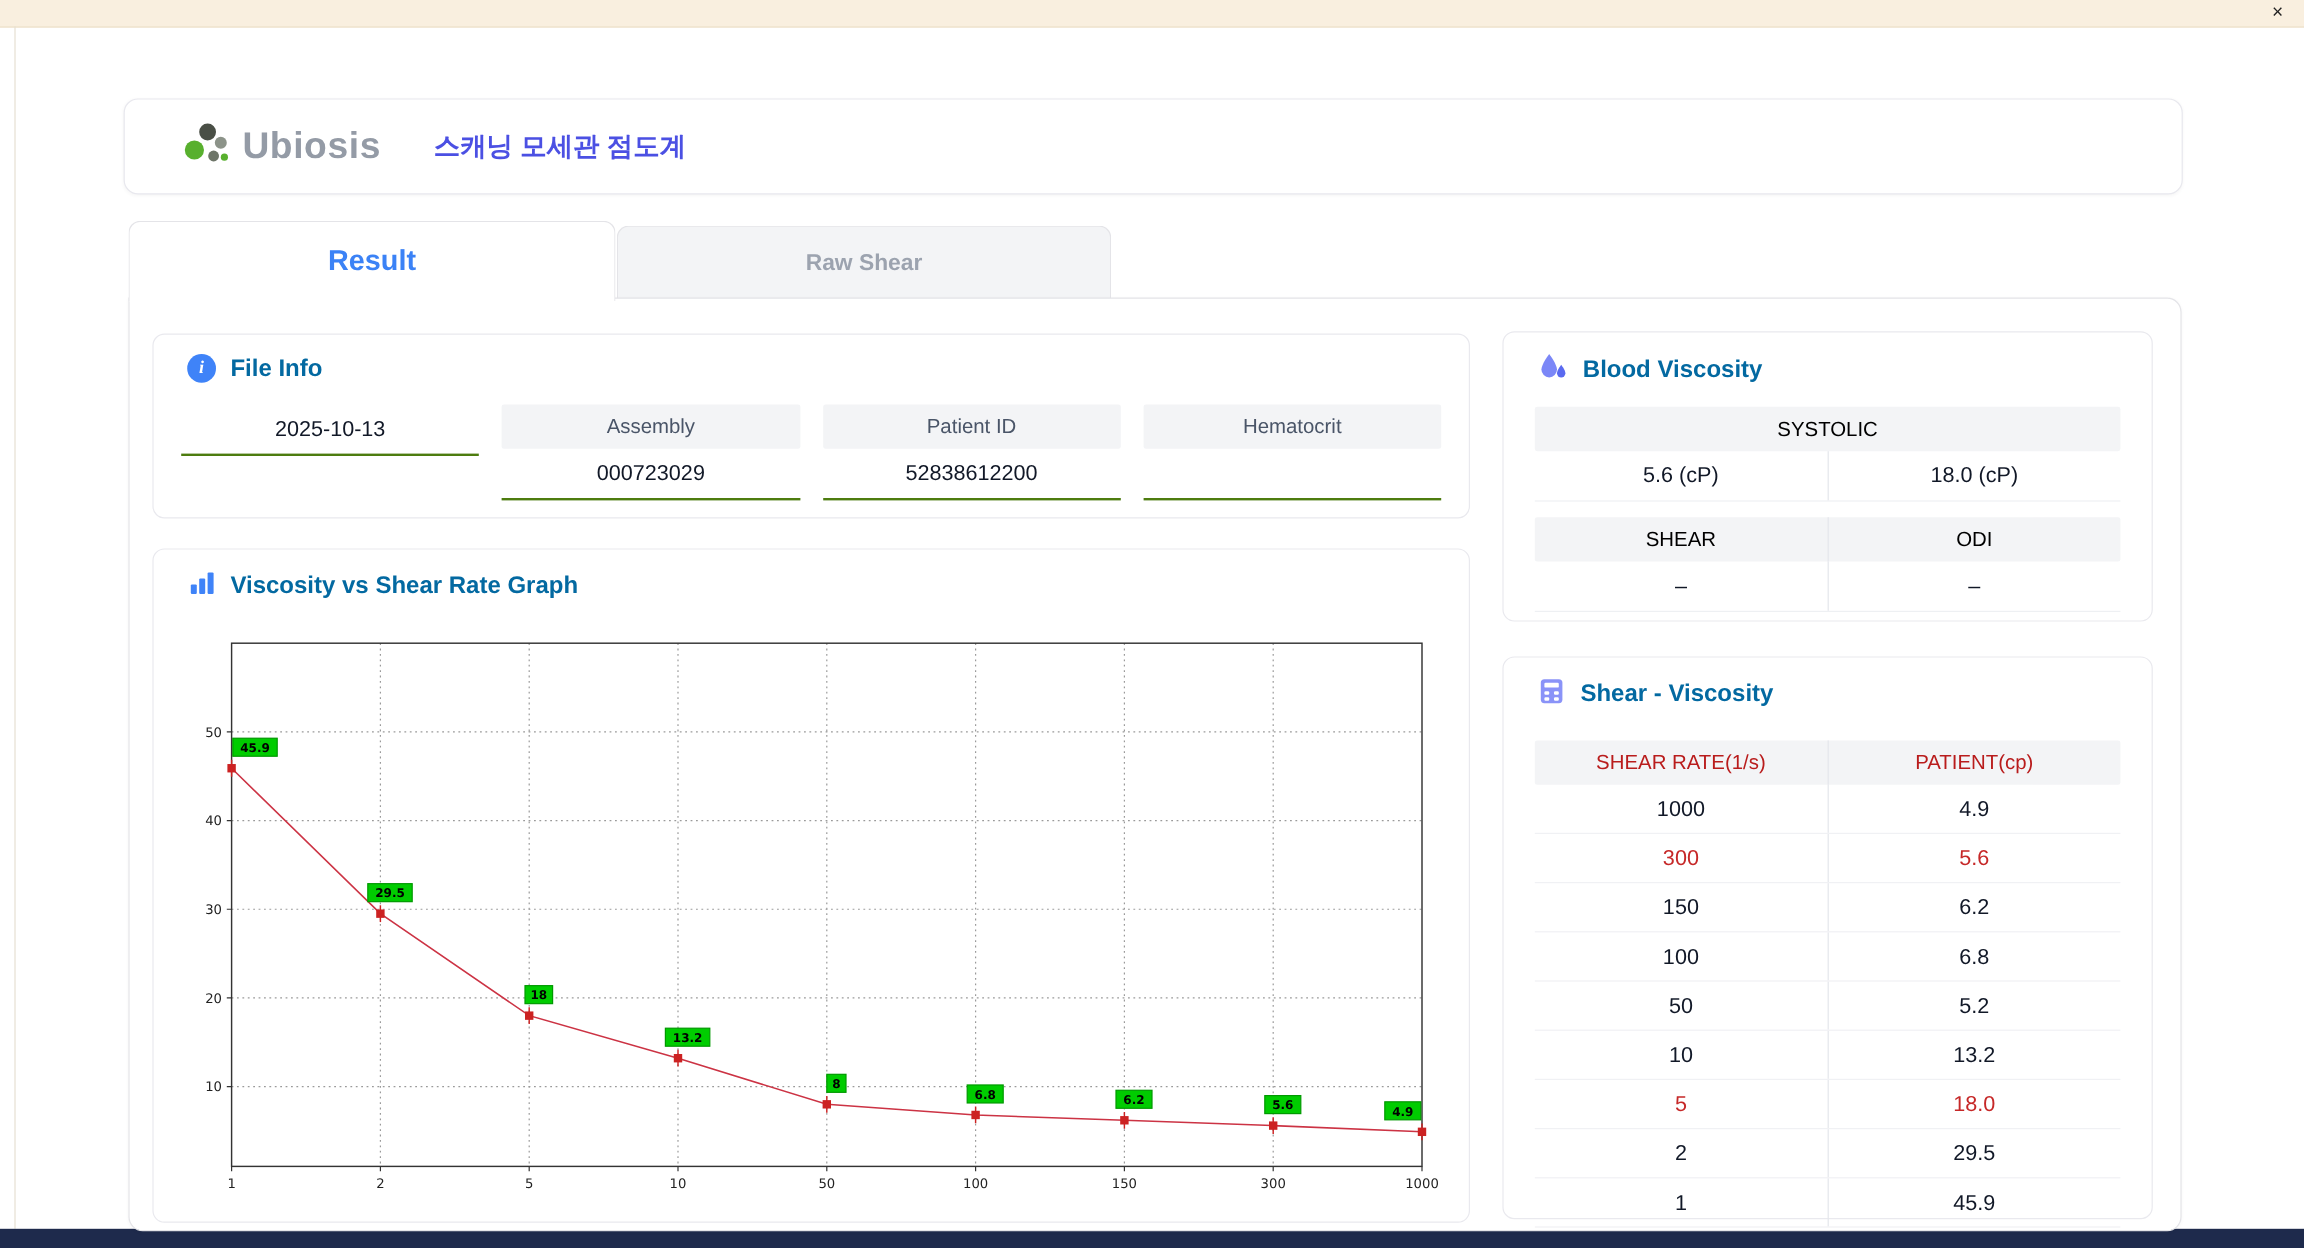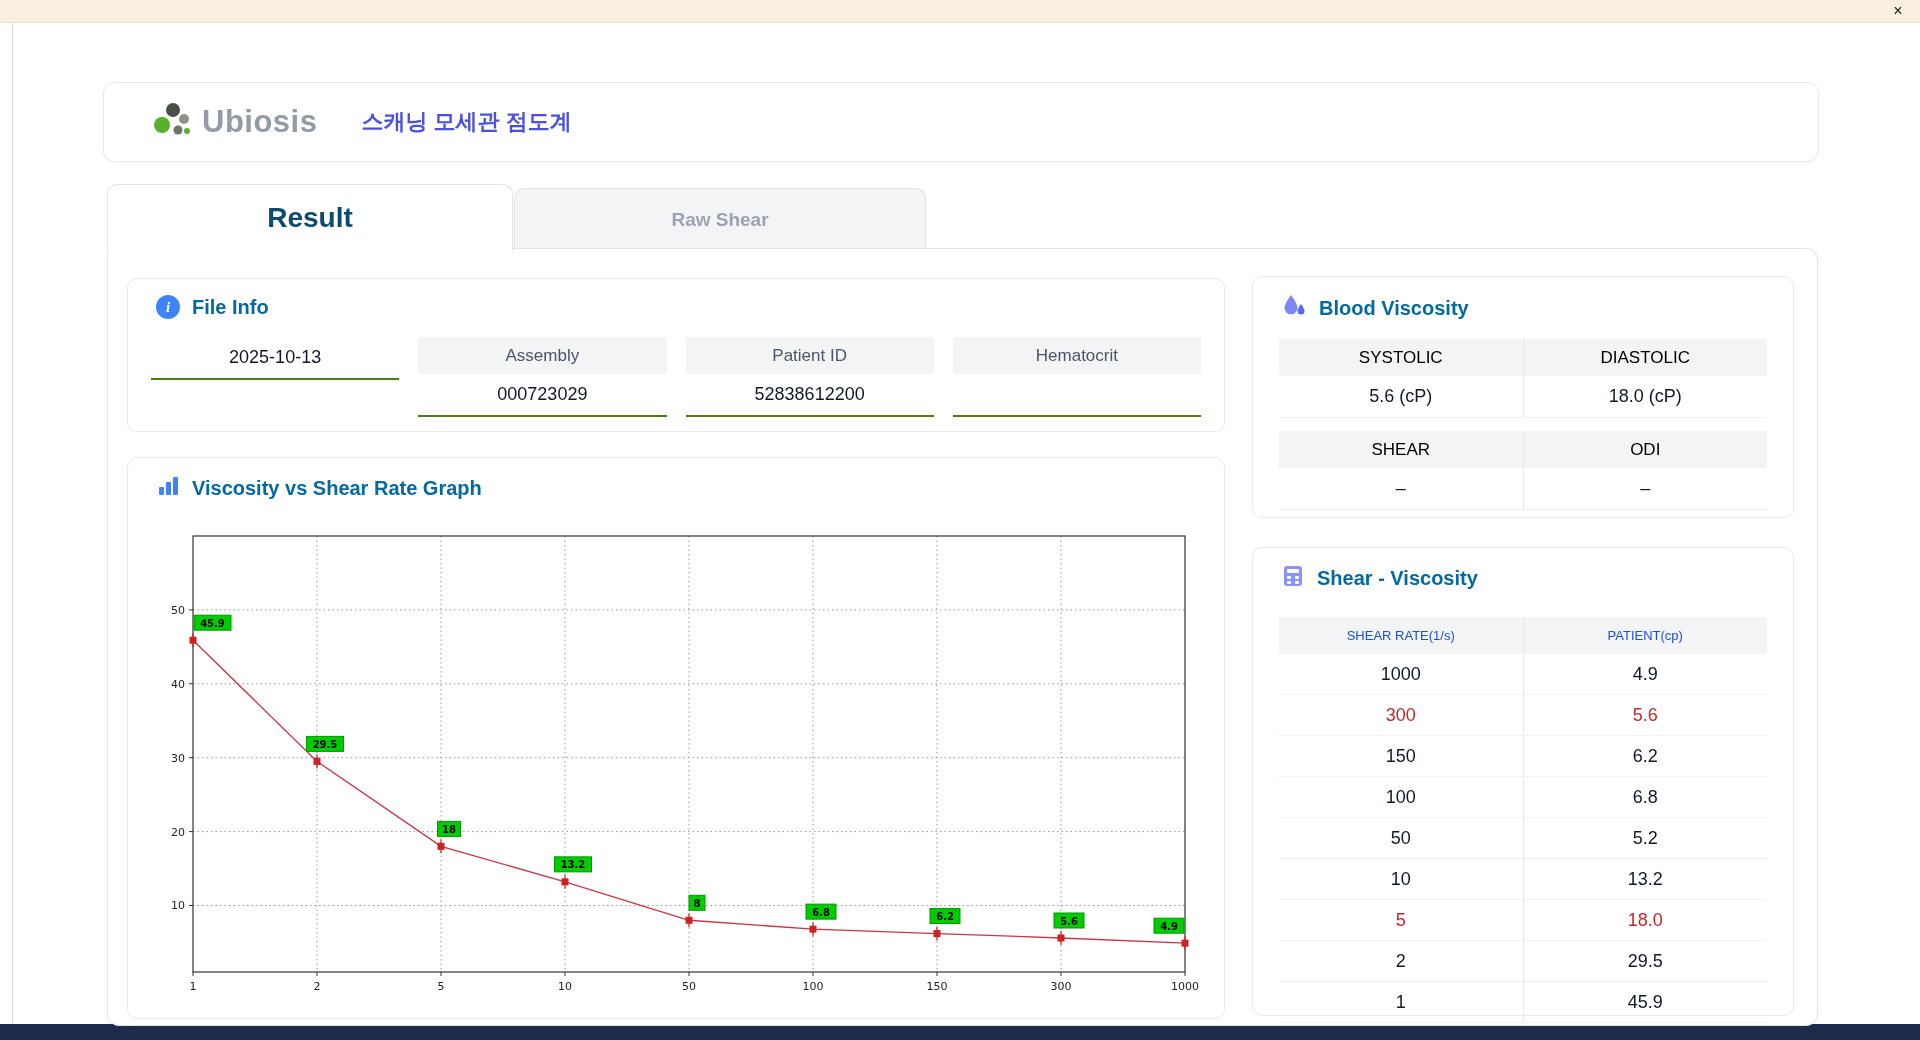--- a/index.html
+++ b/index.html
@@ -17,21 +17,21 @@
   .header-card{position:absolute;left:103px;top:82px;width:1714px;height:78px;background:#fff;
                border:1px solid #e8e8ee;border-radius:12px;box-shadow:0 1px 3px rgba(0,0,0,.04);
                display:flex;align-items:center;}
   .logo{display:flex;align-items:center;margin-left:46px;gap:8px;}
   .logo-text{font-size:31px;font-weight:600;color:#949ba6;letter-spacing:.5px;}
   .app-title{margin-left:44px;font-size:22px;font-weight:700;color:#4b50e3;}
 
   
   .tab{position:absolute;display:flex;align-items:center;justify-content:center;border-radius:10px 10px 0 0;}
   .tab-active{left:107px;top:184px;width:404px;height:66px;background:#fff;border:1px solid #e4e4e8;border-bottom:none;
-              z-index:3;font-size:28px;font-weight:700;color:#0c4a6e;}
+              z-index:3;font-size:24px;font-weight:700;color:#3b82f6;}
   .tab-inactive{left:514px;top:188px;width:410px;height:61px;background:#f3f4f6;border:1px solid #e4e4e8;border-bottom:none;
                 z-index:1;font-size:19px;font-weight:600;color:#9ca3af;}
 
   
   .panel{position:absolute;left:107px;top:248px;width:1709px;height:776px;background:#fff;
          border:1px solid #e4e4e8;border-radius:0 12px 12px 12px;z-index:2;box-shadow:0 1px 3px rgba(0,0,0,.03);}
 
   .card{position:absolute;background:#fff;border:1px solid #e9e9ee;border-radius:10px;z-index:4;}
   #file-info-card{left:127px;top:278px;width:1096px;height:152px;}
   #graph-card{left:127px;top:457px;width:1096px;height:560px;}
@@ -61,21 +61,21 @@
   .bv-vals{display:flex;height:41px;border-bottom:1px solid #eef0f3;}
   .bv-cell{flex:1;display:flex;align-items:center;justify-content:center;}
   .bv-head .bv-cell{font-size:17px;color:#000000;}
   .bv-vals .bv-cell{font-size:18px;color:#111827;}
   .bv-gap{height:13px;}
   .divl{border-left:1px solid #e4e7ec;}
 
   
   .sv-table{position:absolute;left:26px;right:26px;top:69px;}
   .sv-head{display:flex;height:37px;background:#f3f4f6;border-radius:2px;}
-  .sv-head .sv-cell{font-size:13px;color:#1d4ed8;}
+  .sv-head .sv-cell{font-size:17px;color:#b91c1c;}
   .sv-row{display:flex;height:40px;border-bottom:1px solid #f0f1f4;}
   .sv-cell{flex:1;display:flex;align-items:center;justify-content:center;font-size:18px;color:#111827;}
   .sv-row.hl .sv-cell{color:#c62828;}
 
   
   #chart-wrap{position:absolute;left:18px;top:68px;width:1060px;height:478px;}
   #chart-svg text{font-family:"DejaVu Sans",sans-serif;}
 </style>
 </head>
 <body>
@@ -238,21 +238,20 @@
         <svg width="26" height="26" viewBox="0 0 26 26">
           <path d="M10 2 C10 2 3.5 10.5 3.5 15 a6.5 6.5 0 0 0 13 0 C16.5 10.5 10 2 10 2 Z" fill="#7b87f7"></path>
           <path d="M20 11 C20 11 16.5 15.6 16.5 18 a3.5 3.5 0 0 0 7 0 C23.5 15.6 20 11 20 11 Z" fill="#5a6af0"></path>
         </svg>
       </span>
       <span class="card-title">Blood Viscosity</span>
     </div>
     <div class="bv-table">
       <div class="bv-head">
         <div class="bv-cell">SYSTOLIC</div>
-        <div class="bv-cell divl">DIASTOLIC</div>
       </div>
       <div class="bv-vals">
         <div class="bv-cell">5.6 (cP)</div>
         <div class="bv-cell divl">18.0 (cP)</div>
       </div>
       <div class="bv-gap"></div>
       <div class="bv-head">
         <div class="bv-cell">SHEAR</div>
         <div class="bv-cell divl">ODI</div>
       </div>

